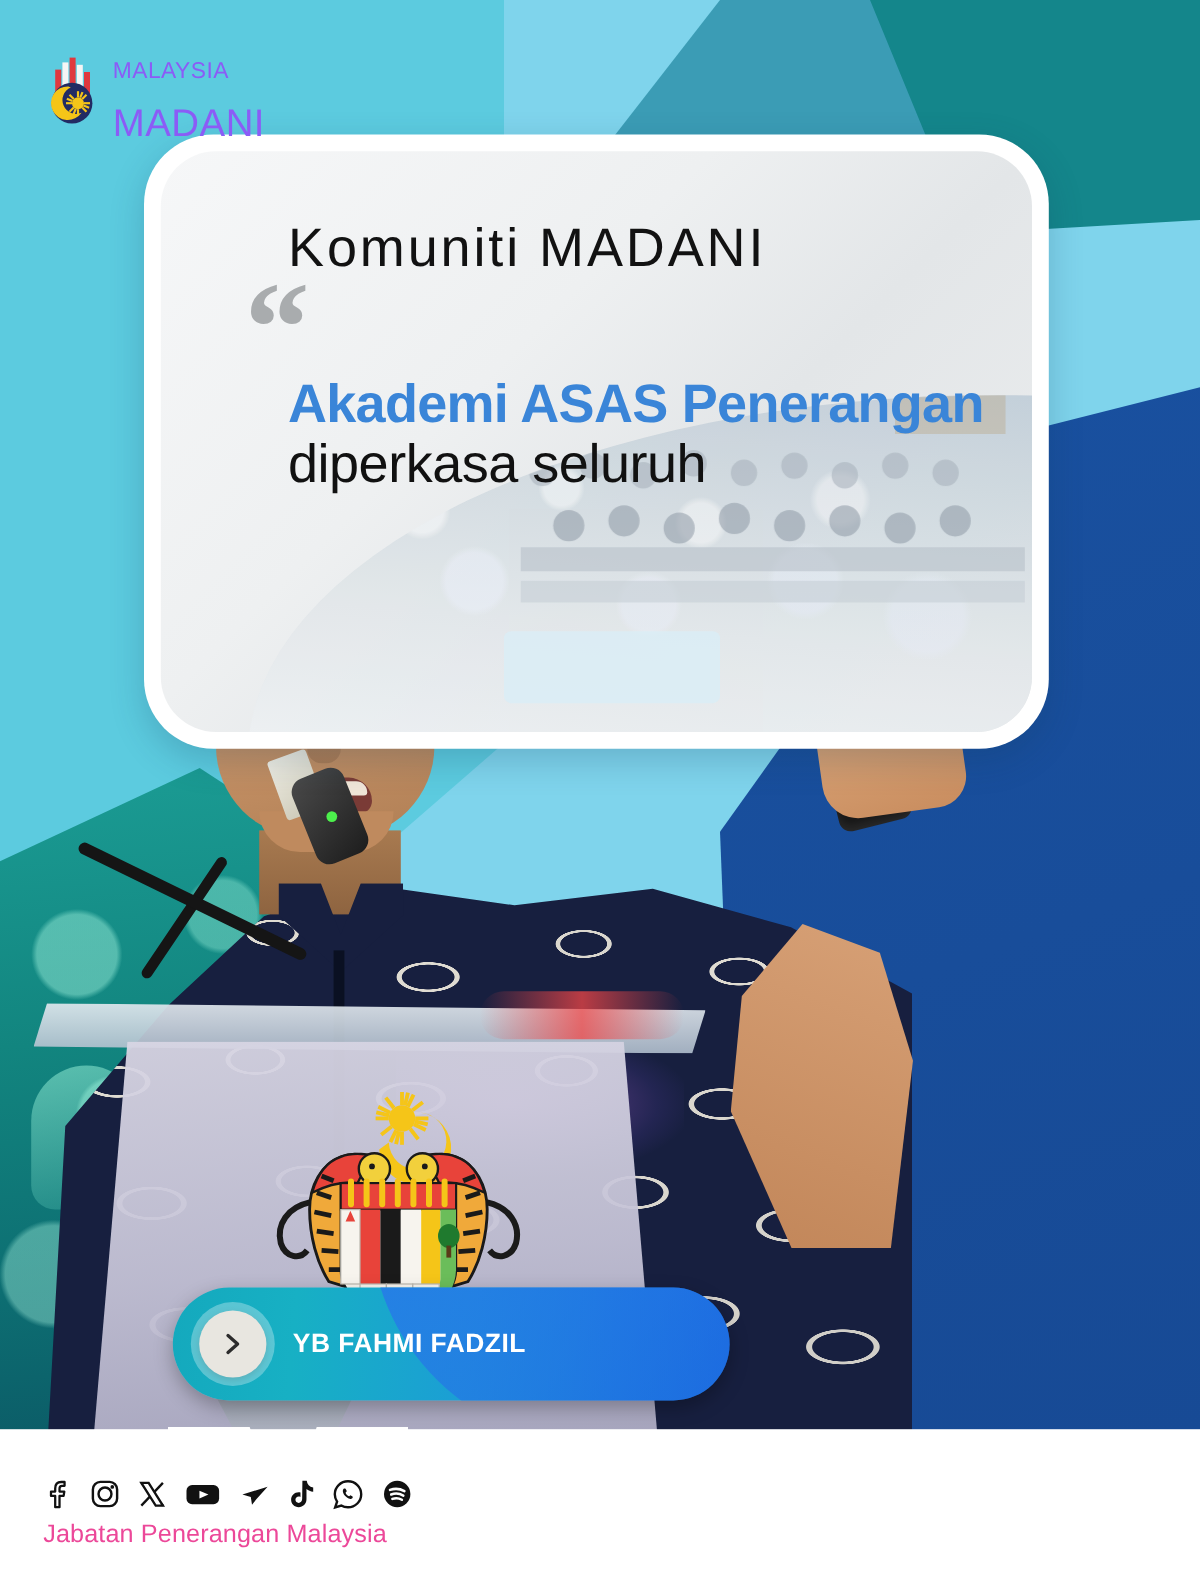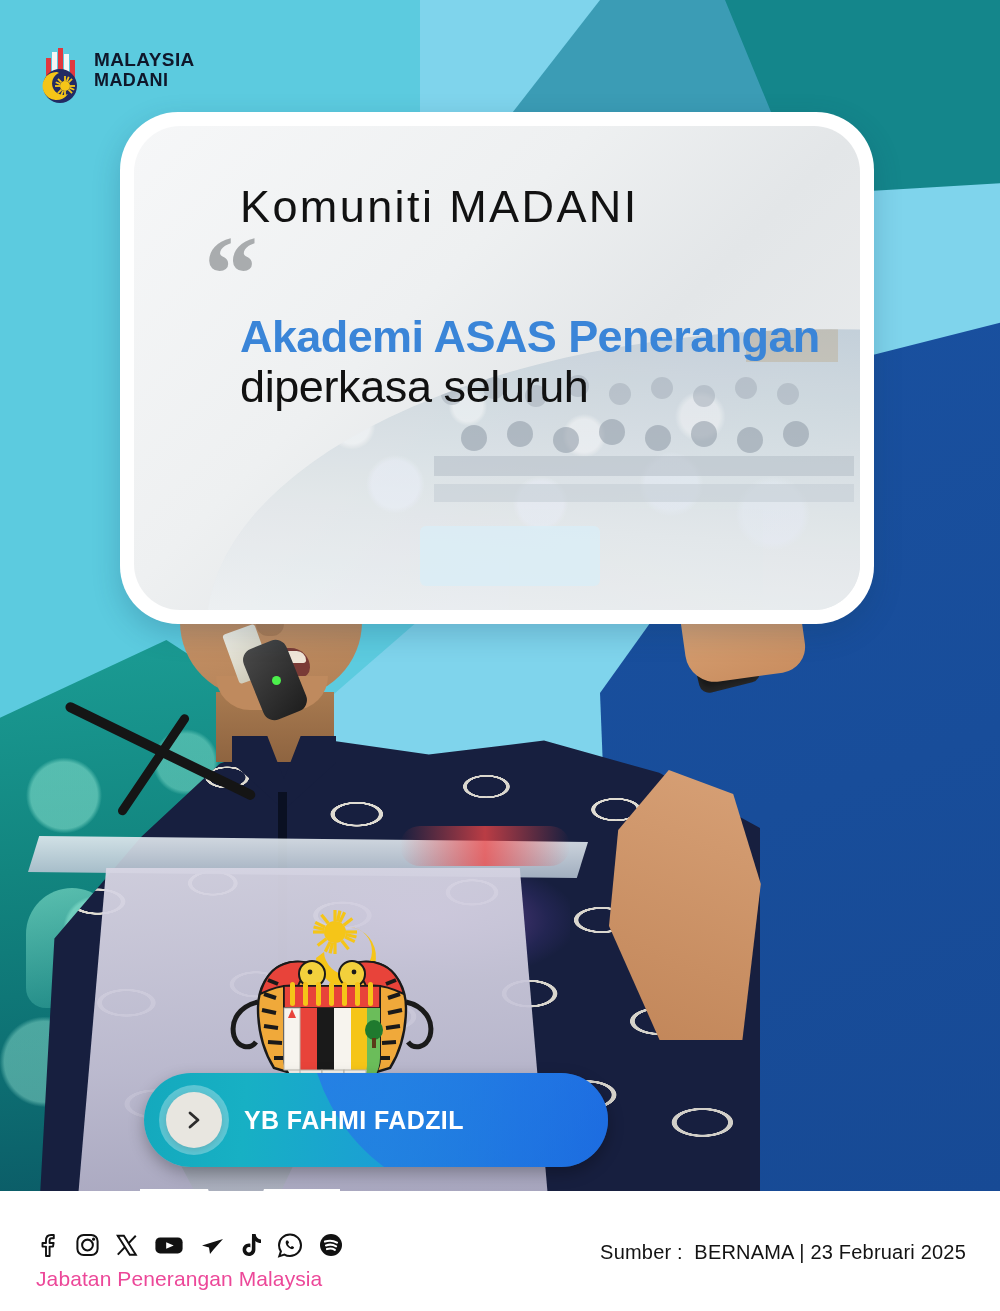--- a/index.html
+++ b/index.html
@@ -325,24 +325,24 @@
   .qm-close {
     font-family:"Liberation Serif", serif;
     font-size:78px; line-height:0; color:#b5b7b9; font-weight:700;
     position:relative; top:10px; left:2px; letter-spacing:-3px;
   }
 
   
   .logo { position:absolute; left:38px; top:46px; width:200px; height:66px; z-index:30; }
   .logo-txt {
     position:absolute; left:56px; top:4px;
-    color:#0f172a; font-weight:700; line-height:1.0;
+    color:#8b5cf6; font-weight:400; line-height:1.0;
   }
   .logo-l1 { font-size:19px; letter-spacing:.4px; }
-  .logo-l2 { font-size:18px; letter-spacing:.4px; margin-top:2px; }
+  .logo-l2 { font-size:32px; letter-spacing:.4px; margin-top:17px; }
 
   
   .badge {
     position:absolute; left:144px; top:1073px; width:464px; height:94px;
     border-radius:47px;
     background:linear-gradient(95deg,#14a9bd 0%,#17b0c4 22%,#1b9fd4 52%,#1c7fe0 80%,#1b6fe2 100%);
     box-shadow:0 6px 16px rgba(0,0,0,.28);
     z-index:25;
     display:flex; align-items:center;
   }
@@ -358,21 +358,21 @@
   }
   .badge-chev {
     position:relative; z-index:2;
     margin-left:22px; width:56px; height:56px; border-radius:50%;
     background:#e8e6e0;
     box-shadow:0 0 0 7px rgba(255,255,255,.30), 0 2px 6px rgba(0,0,0,.2);
     display:flex; align-items:center; justify-content:center;
     flex:0 0 auto;
   }
   .badge-text { position:relative; z-index:2; margin-left:22px; color:#fff; }
-  .badge-name { font-size:25px; font-weight:700; letter-spacing:.4px; line-height:1.15; }
+  .badge-name { font-size:22px; font-weight:700; letter-spacing:.4px; line-height:1.15; }
   .badge-role { font-size:23px; font-weight:400; letter-spacing:.2px; line-height:1.2; }
 
   
   .badge-tail {
     position:absolute; left:178px; top:1160px; width:118px; height:130px;
     background:linear-gradient(180deg,#9aa0ae 0%,#b4b9c6 40%,#cfd3dc 70%,#e9ebef 100%);
     clip-path:polygon(0% 0%, 100% 0%, 62% 72%, 52% 100%, 42% 72%);
     z-index:18;
   }
 
@@ -720,16 +720,15 @@
             <g stroke="#fff" stroke-width="2.1" fill="none" stroke-linecap="round">
               <path d="M7 9.6 C10.8 8.3 15.6 8.7 19 10.6"></path>
               <path d="M8 13.4 C11.2 12.3 15.3 12.7 18.1 14.3"></path>
               <path d="M9 17.1 C11.5 16.2 14.7 16.5 16.9 17.8"></path>
             </g>
           </svg>
       </a>
     </div>
 
     <div class="footer-dept">Jabatan Penerangan Malaysia</div>
-    <div class="footer-source">Sumber :  BERNAMA | 23 Februari 2025</div>
   </div>
 
 </div>
 
 </body></html>

